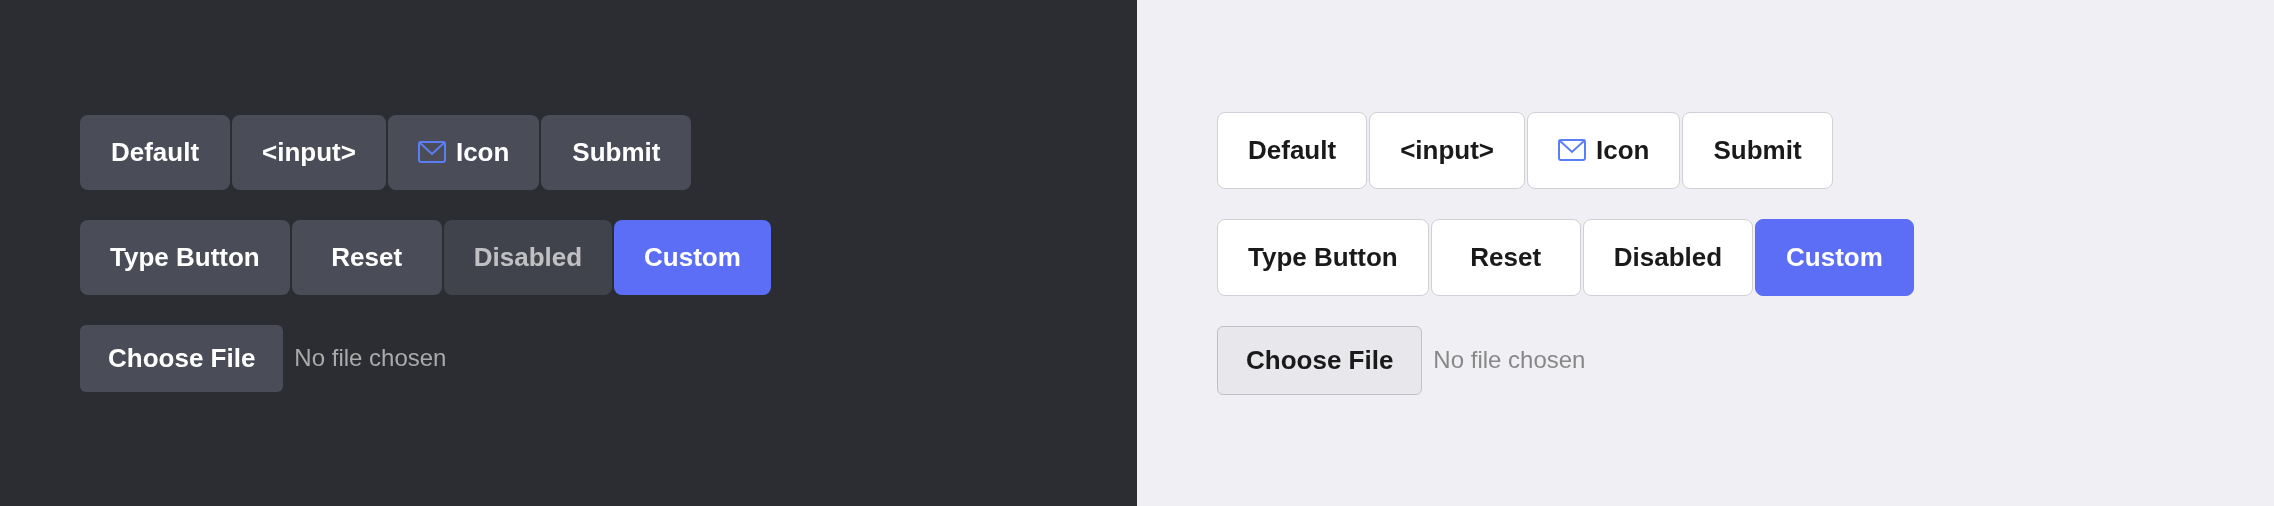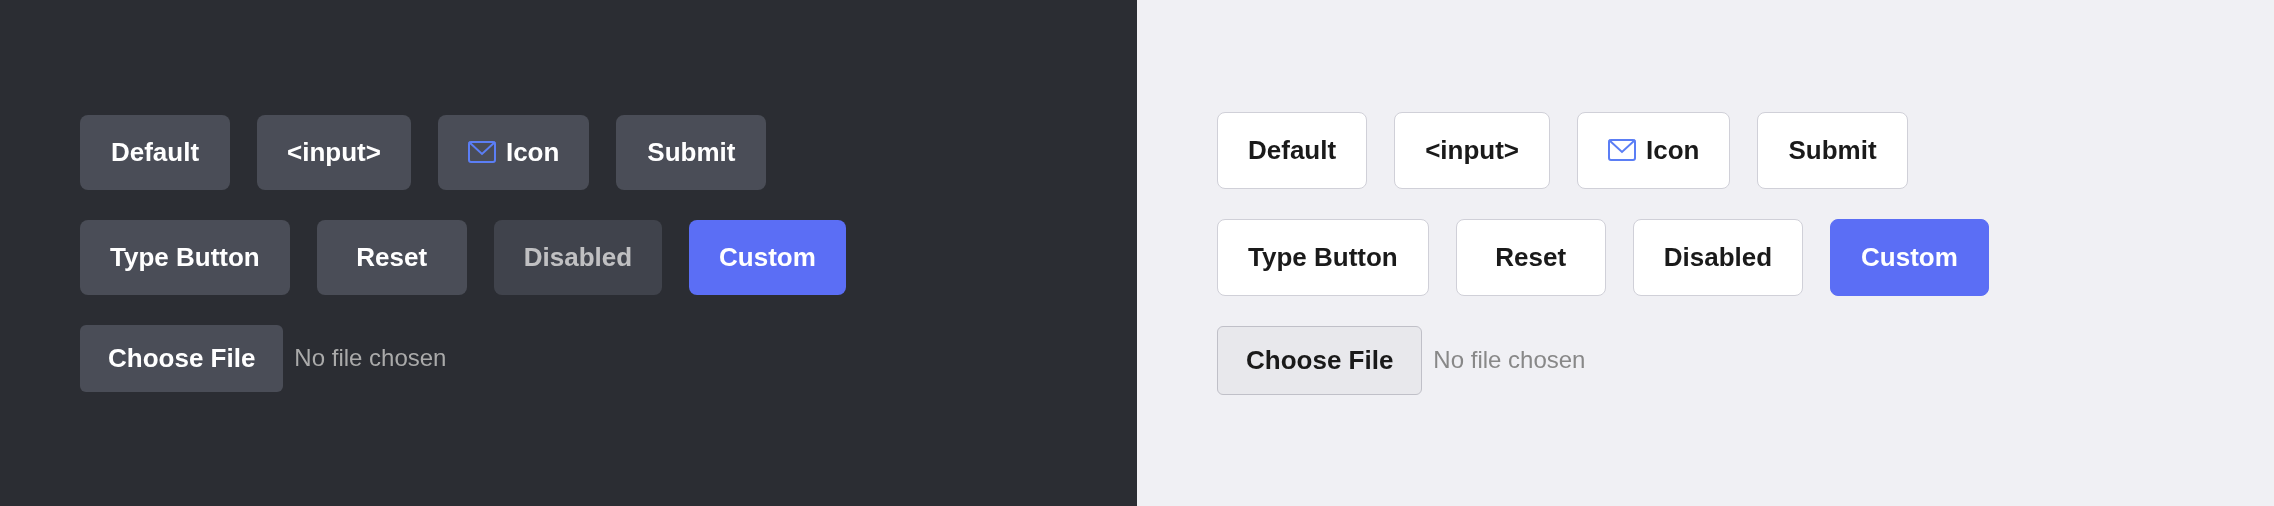--- a/index.html
+++ b/index.html
@@ -30,21 +30,21 @@
       background-color: #2b2d33;
     }
 
     .panel-light {
       background-color: #f0f0f4;
     }
 
     .button-row {
       display: flex;
       flex-direction: row;
-      gap: 27px;
+      gap: 2px;
       align-items: center;
     }
 
     
     .dark-btn {
       background-color: #4a4d57;
       color: #ffffff;
       border: none;
       border-radius: 8px;
       padding: 22px 30px;

